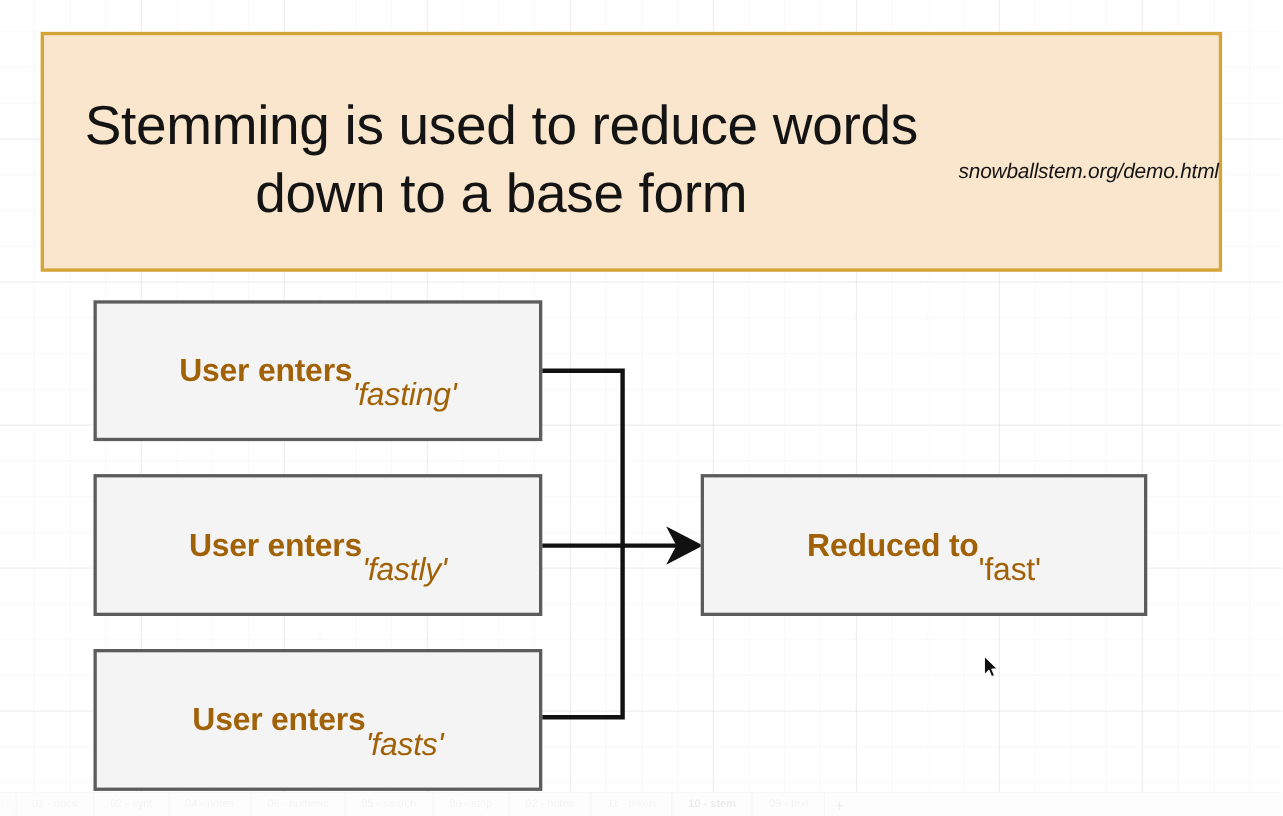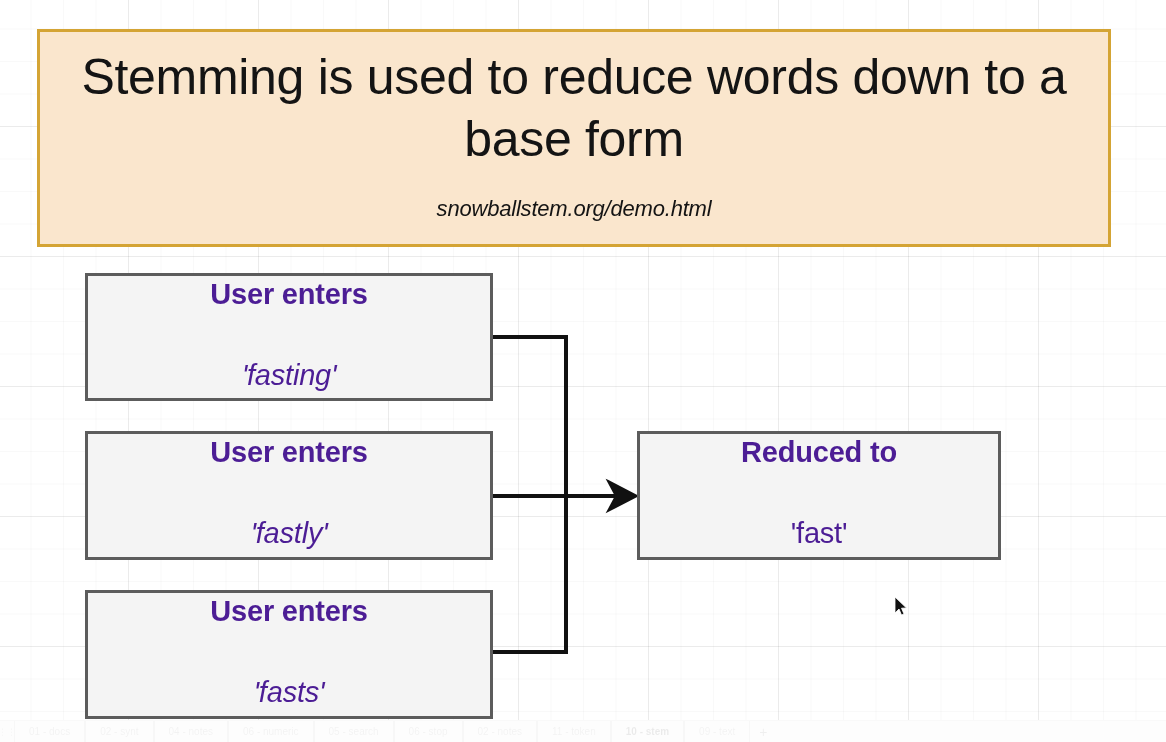--- a/index.html
+++ b/index.html
@@ -31,73 +31,73 @@
   }
 
   
   .title-card {
     position: absolute;
     left: 37px; top: 29px;
     width: 1074px; height: 218px;
     background: #fae6cd;
     border: 3px solid #d4a434;
     display: flex;
-    flex-direction: column;
     align-items: center;
     justify-content: flex-start;
     padding-top: 14px;
   }
   .title-main {
     font-size: 50px;
     line-height: 62px;
     color: #141414;
     text-align: center;
     letter-spacing: -0.3px;
     max-width: 1020px;
     font-weight: 400;
   }
   .title-sub {
-    font-size: 22px;
+    font-size: 19px;
     line-height: 30px;
     color: #141414;
     font-style: italic;
     text-align: center;
     margin-top: 24px;
     letter-spacing: -0.2px;
   }
 
   
   .flow-box {
     position: absolute;
     background: #f4f4f4;
     border: 3px solid #5c5c5c;
     display: flex;
-    flex-direction: column;
+    flex-direction: row;
     align-items: center;
-    color: #4c1d95;
+    justify-content: center;
+    color: #a16207;
   }
   .flow-title {
     font-size: 29px;
     font-weight: bold;
     line-height: 36px;
     letter-spacing: -0.2px;
   }
   .flow-value {
     font-size: 29px;
     font-style: italic;
     line-height: 38px;
     letter-spacing: -0.2px;
     margin-top: 44px;
   }
   .flow-value.upright { font-style: normal; }
 
   #box-fasting { left: 85px; top: 273px;  width: 408px; height: 128px; }
   #box-fastly  { left: 85px; top: 431px;  width: 408px; height: 129px; }
   #box-fasts   { left: 85px; top: 590px;  width: 408px; height: 129px; }
-  #box-reduced { left: 637px; top: 431px; width: 364px; height: 129px; }
+  #box-reduced { left: 637px; top: 431px; width: 406px; height: 129px; }
 
   
   #connectors {
     position: absolute;
     left: 0; top: 0;
     width: 1166px; height: 742px;
     pointer-events: none;
   }
 
   

